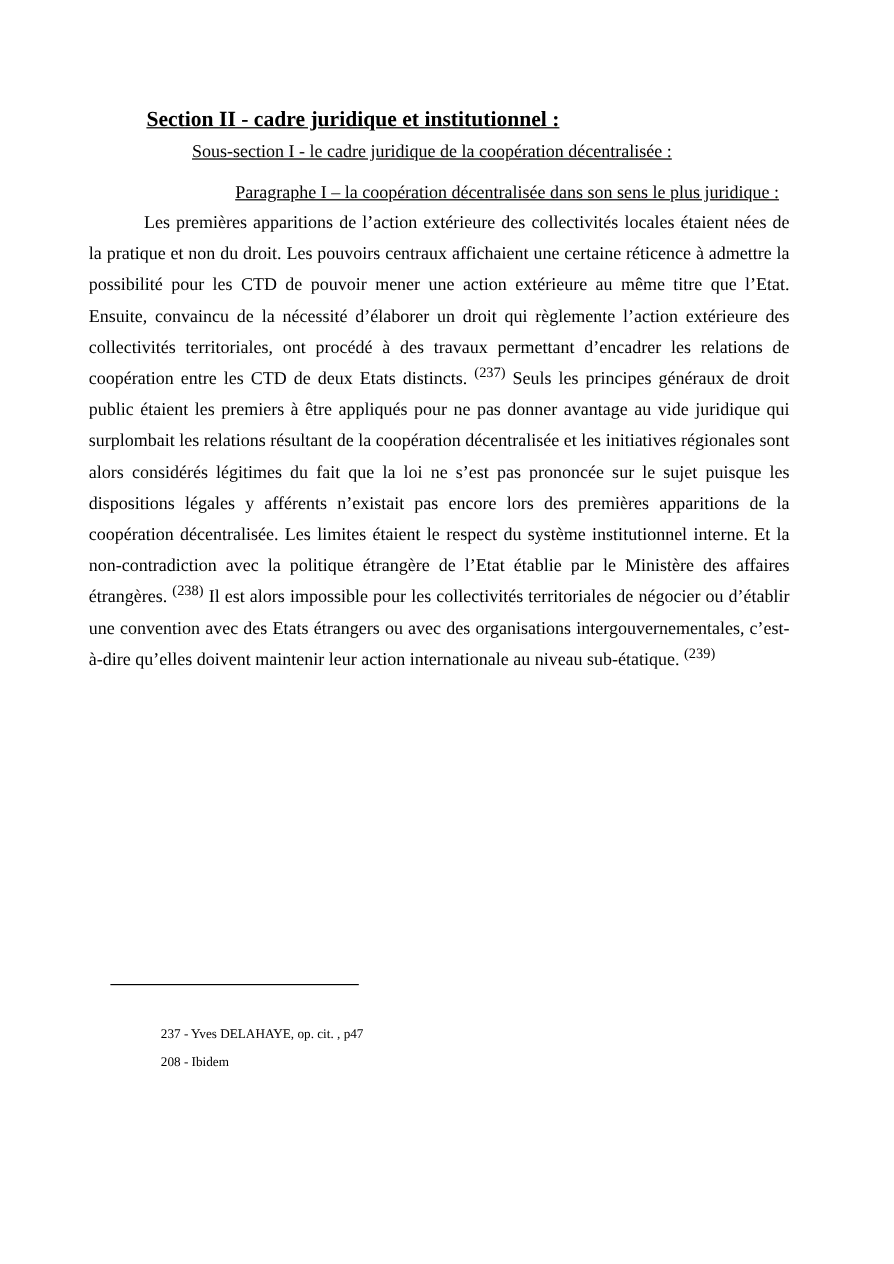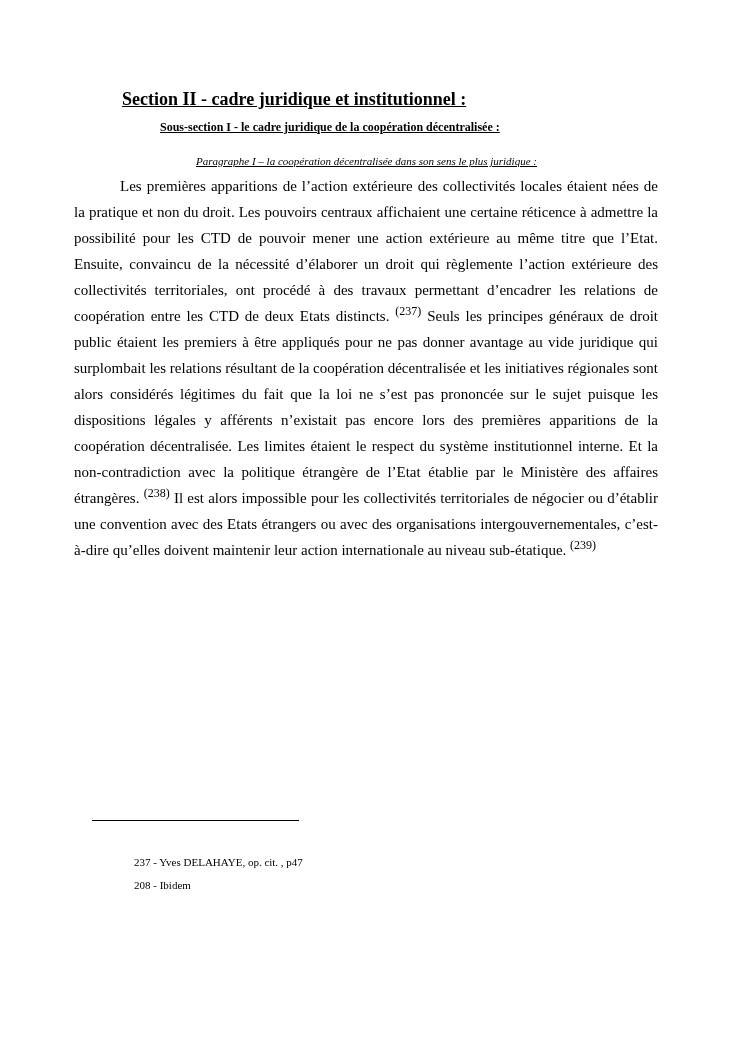--- a/index.html
+++ b/index.html
@@ -20,32 +20,31 @@
   }
   .h-section {
     margin: 0 0 0 48px;
     font-size: 18px;
     line-height: 21px;
     font-weight: bold;
     text-decoration: underline;
   }
   .h-subsection {
     margin: 9px 0 0 86px;
-    font-size: 12px;
+    font-size: 15px;
     line-height: 16px;
-    font-weight: bold;
+    font-weight: normal;
     text-decoration: underline;
   }
   .h-paragraph {
     margin: 18px 0 0 122px;
-    font-size: 11px;
+    font-size: 15px;
     line-height: 16px;
     font-weight: normal;
     text-decoration: underline;
-    font-style: italic;
   }
   .h-point {
     margin: 19px 0 0 158px;
     width: 426px;
     font-size: 15px;
     line-height: 26px;
     text-align: justify;
     text-decoration: underline;
   }
   .body-text {

